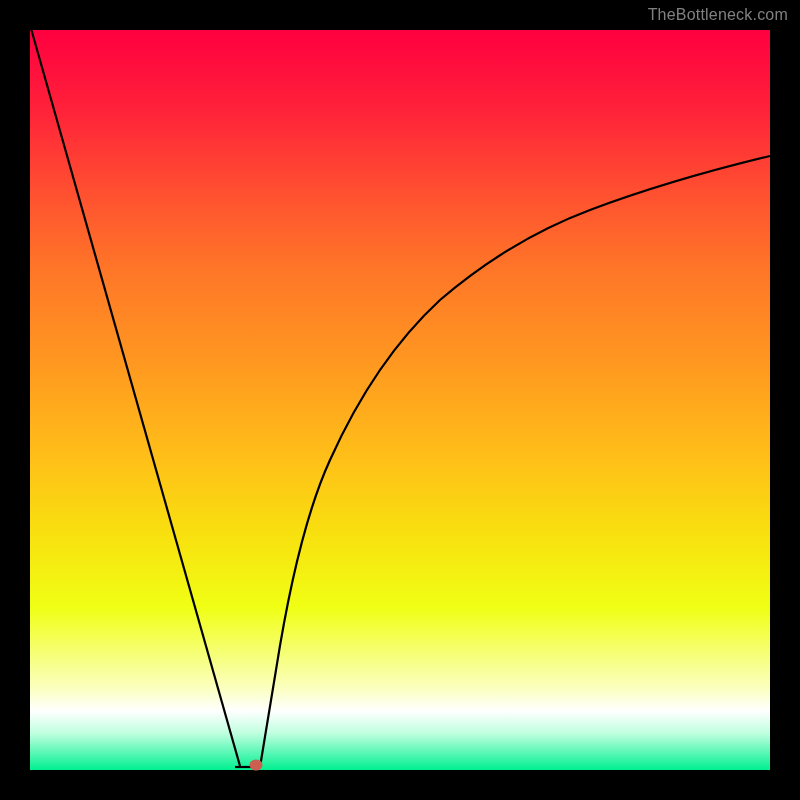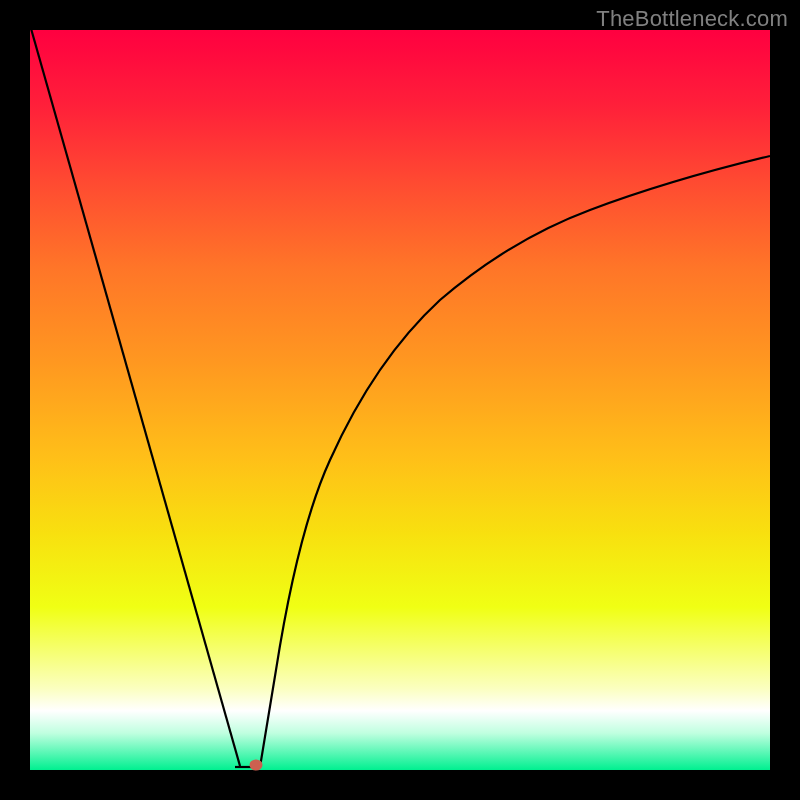--- a/index.html
+++ b/index.html
@@ -32,21 +32,21 @@
       #ffffff 92%,
       #c0ffe0 95%,
       #00f090 100%
     );
   }
   .watermark {
     position: absolute;
     top: 6px;
     right: 12px;
     color: #808080;
-    font-size: 22px;
+    font-size: 16px;
     font-weight: 500;
     letter-spacing: 0.2px;
   }
   svg.curve {
     position: absolute;
     left: 0; top: 0;
     width: 740px; height: 740px;
     overflow: visible;
   }
   .marker {

